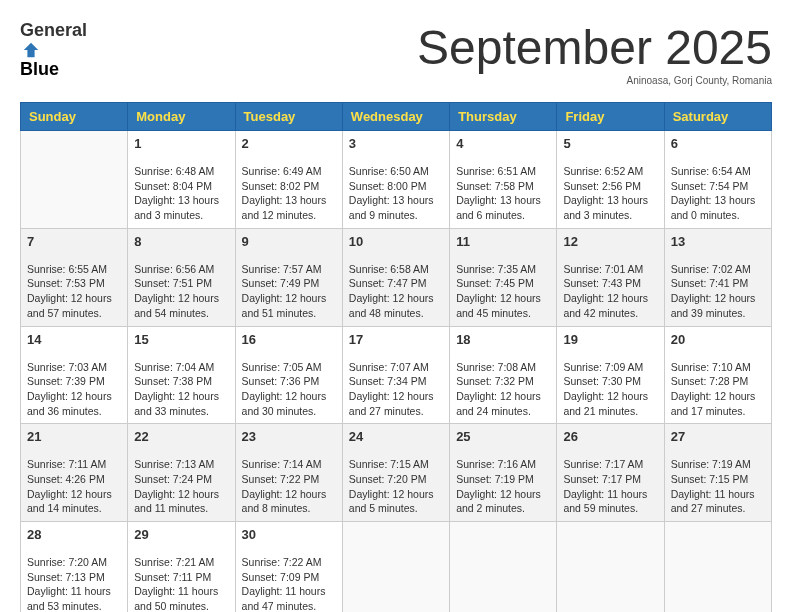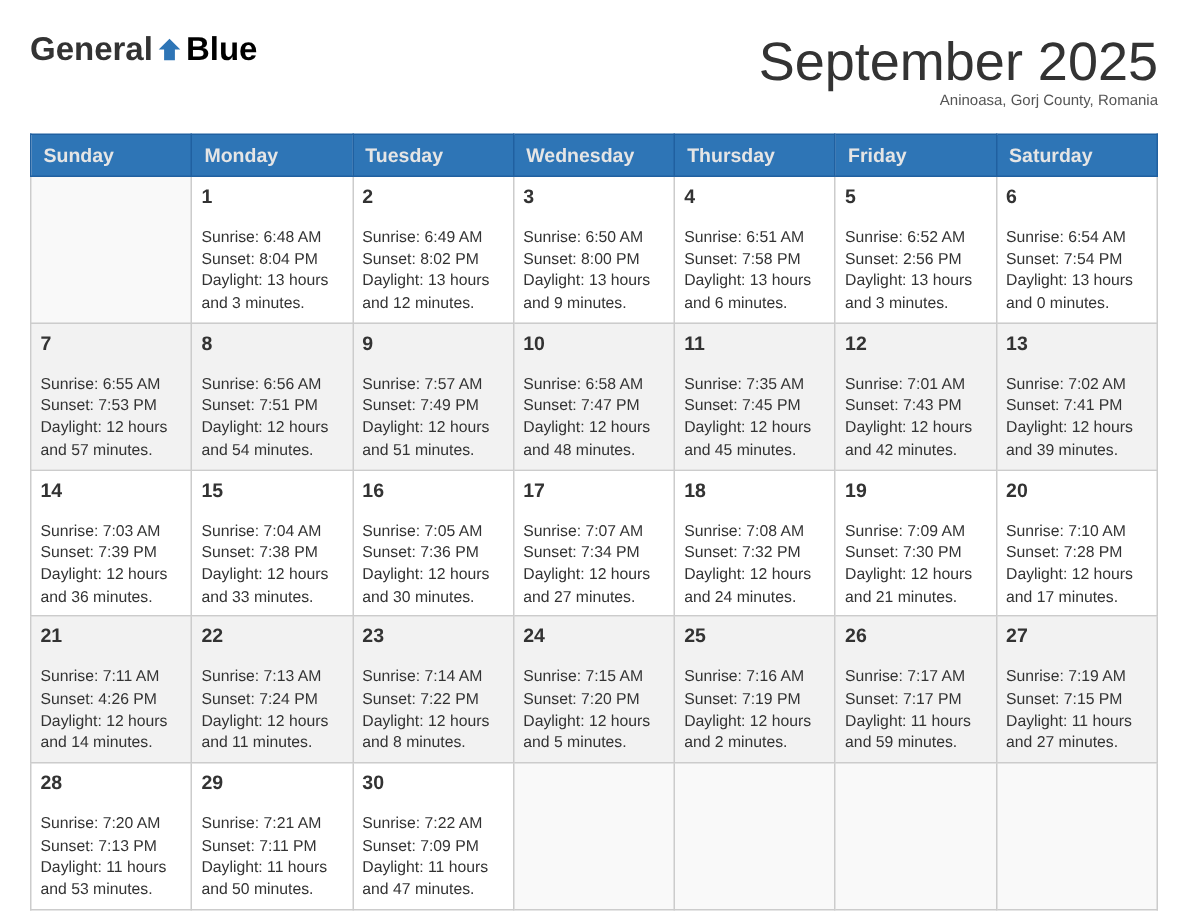--- a/index.html
+++ b/index.html
@@ -16,53 +16,54 @@
       align-items: flex-start;
       margin-bottom: 16px;
     }
     .logo {
       display: flex;
       flex-direction: column;
       align-items: flex-start;
     }
     .logo-text {
       display: flex;
-      align-items: center;
-      font-size: 22px;
+      align-items: flex-start;
+      font-size: 18px;
       font-weight: bold;
       color: #333;
+      flex-direction: column;
     }
     .logo-general { color: #333; }
     .logo-blue { color: #000000; }
     .logo-icon {
       width: 18px;
       height: 18px;
       margin-left: 2px;
       margin-right: 2px;
     }
     .title-block {
       text-align: right;
     }
     .month-title {
-      font-size: 36px;
+      font-size: 48px;
       color: #333;
       font-weight: normal;
     }
     .subtitle {
       font-size: 10px;
       color: #555;
     }
     .calendar {
       width: 100%;
       border-collapse: collapse;
       border: 1px solid #ccc;
     }
     .calendar th {
       background-color: #2e75b6;
-      color: #e5e5e5;
+      color: #fde047;
       text-align: left;
       padding: 6px 8px;
       font-size: 13px;
       border: 1px solid #2060a0;
     }
     .calendar td {
       vertical-align: top;
       padding: 5px 6px;
       border: 1px solid #ccc;
       font-size: 10.5px;

